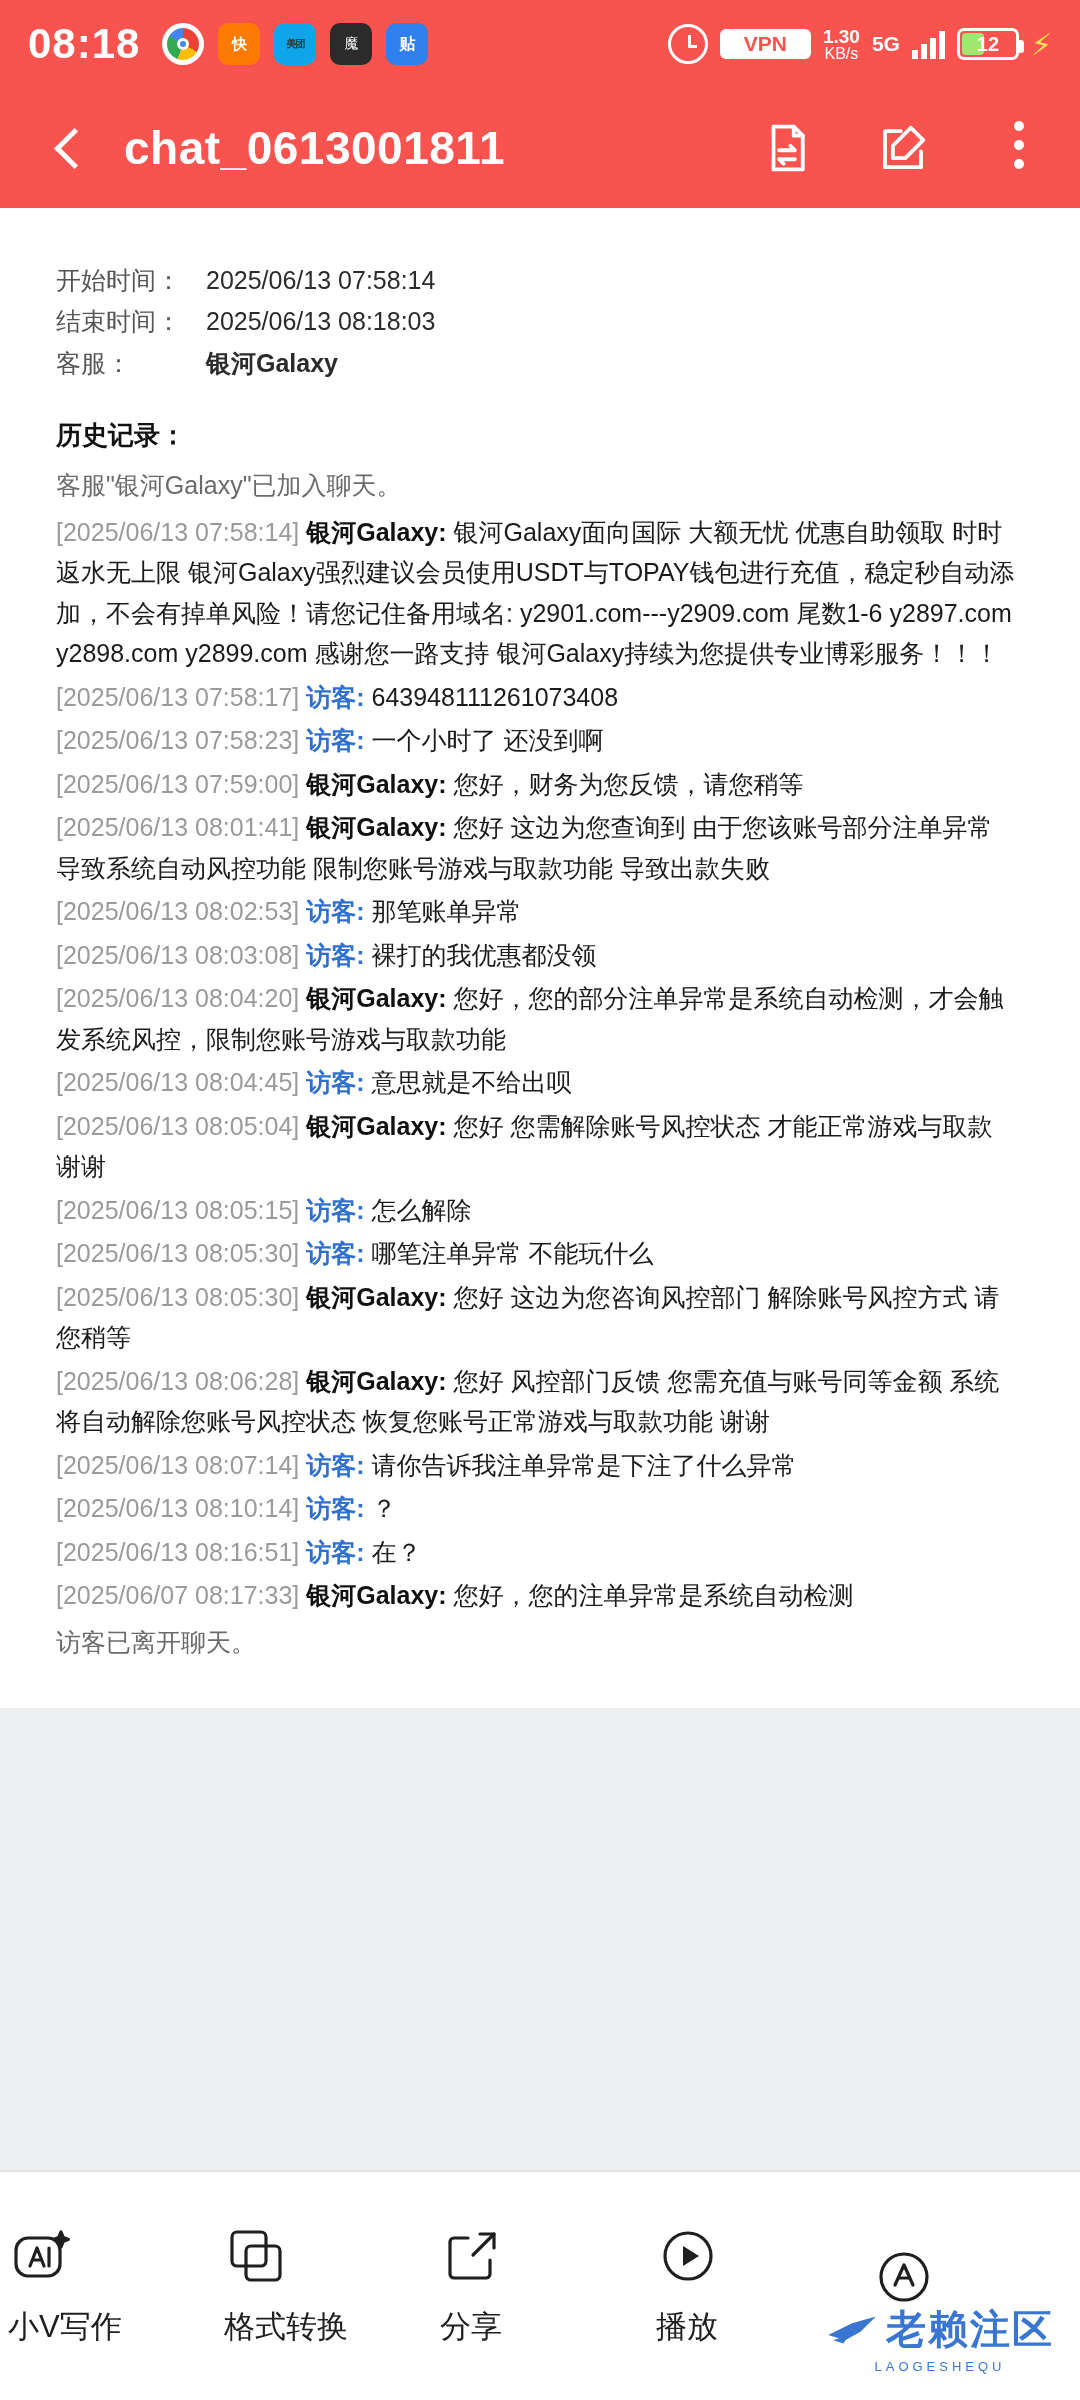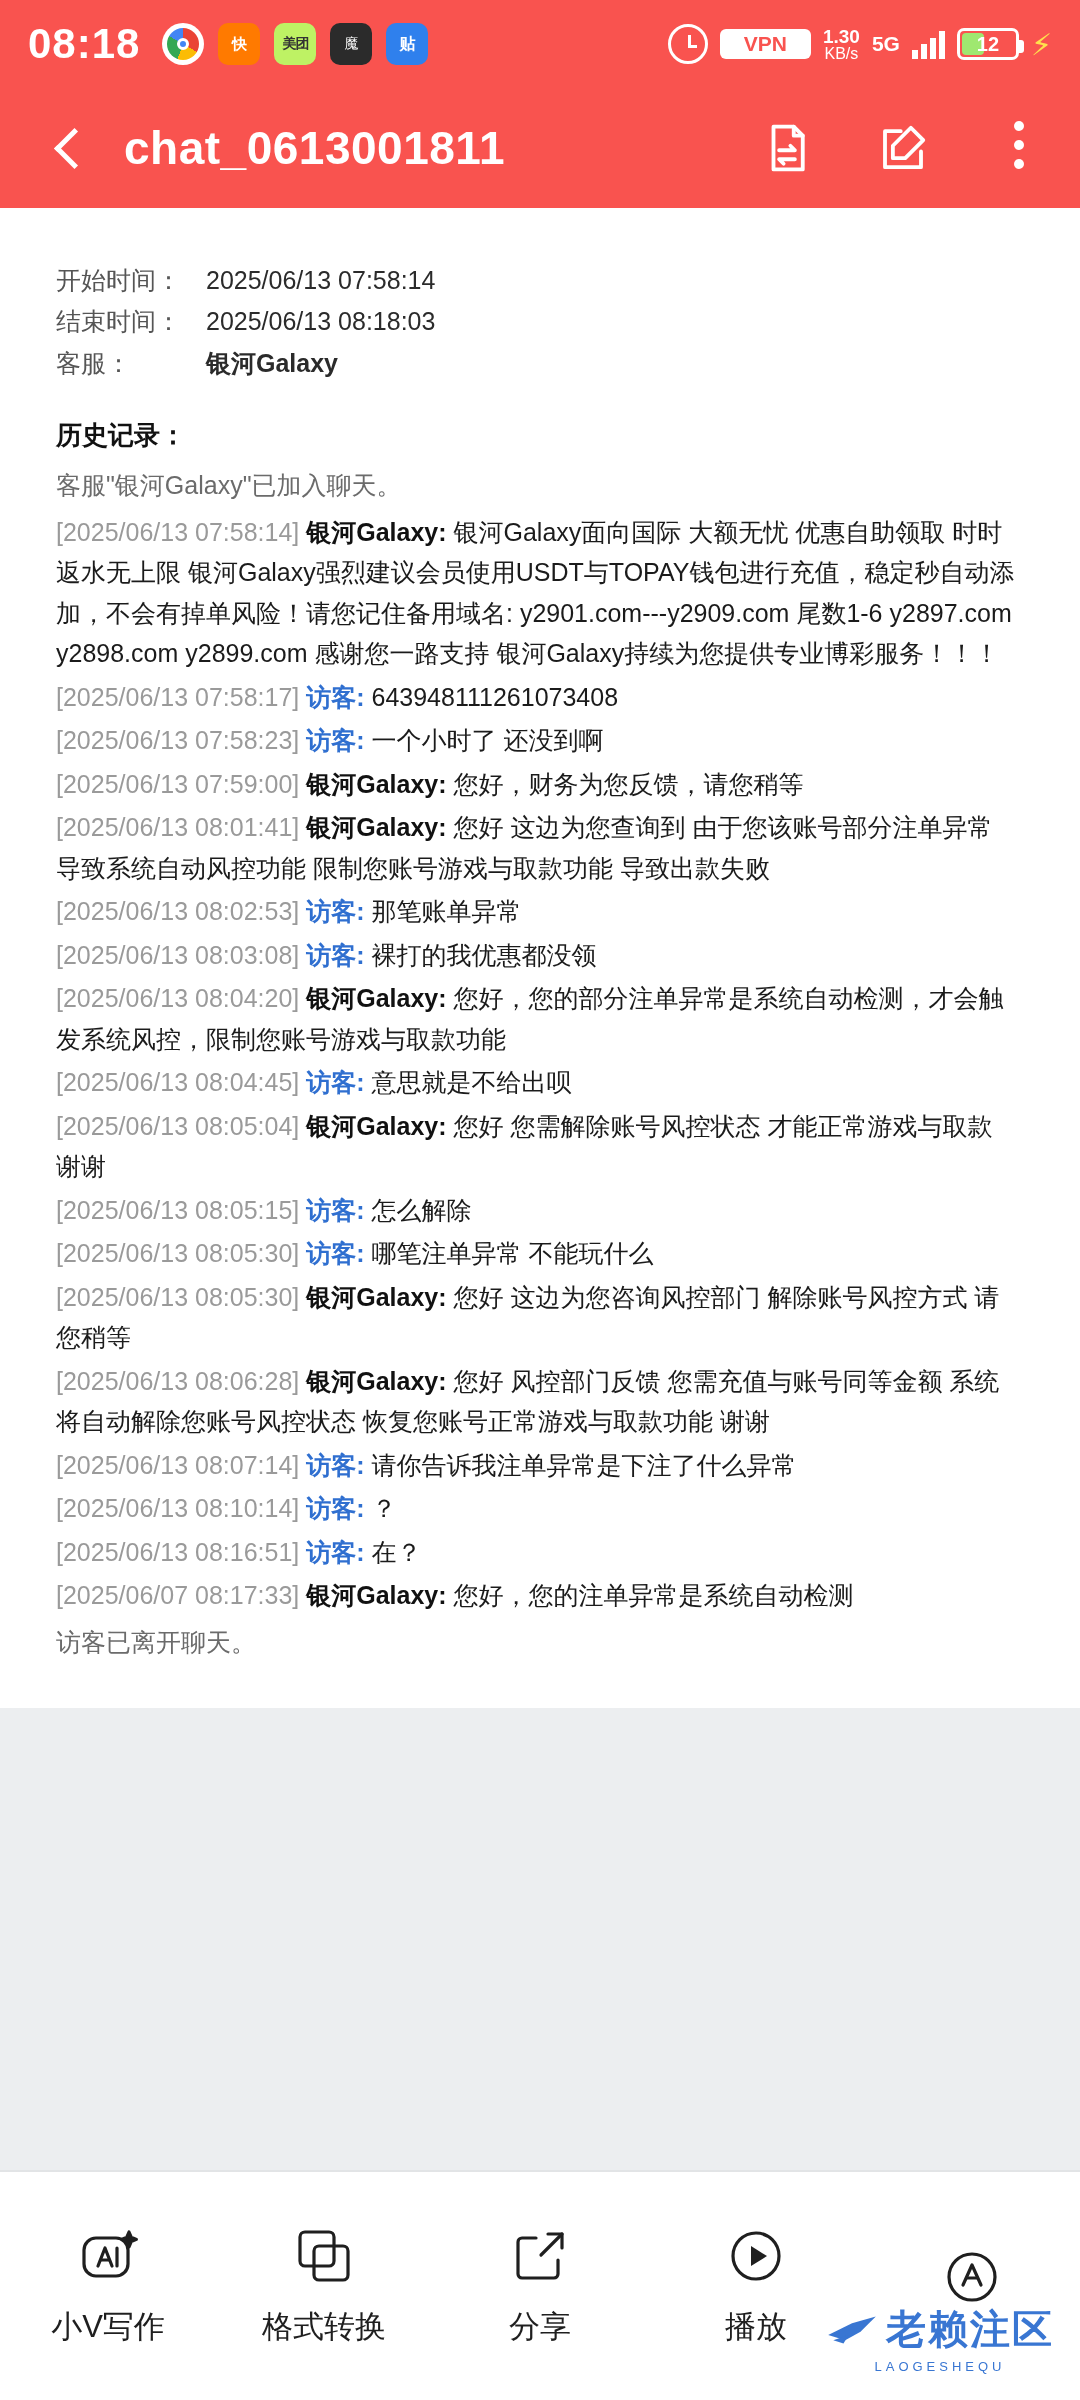--- a/index.html
+++ b/index.html
@@ -24,21 +24,21 @@
   .status-time { font-size: 42px; font-weight: 600; letter-spacing: 1px; text-align: right; }
   .status-left-icons { display: flex; align-items: center; gap: 14px; margin-left: 22px; }
   .status-right { margin-left: auto; display: flex; align-items: center; gap: 12px; }
 
   .app-ic { width: 42px; height: 42px; border-radius: 10px; display: flex; align-items: center; justify-content: center; font-size: 17px; color: #fff; overflow: hidden; }
   .ic-chrome { background: #fff; border-radius: 50%; position: relative; }
   .ic-chrome::before { content: ""; position: absolute; inset: 5px; border-radius: 50%;
     background: conic-gradient(#ea4335 0deg 120deg, #fbbc05 120deg 200deg, #34a853 200deg 300deg, #4285f4 300deg 360deg); }
   .ic-chrome::after { content: ""; position: absolute; inset: 15px; border-radius: 50%; background: #4285f4; border: 3px solid #fff; }
   .ic-kuaishou { background: #ff7a00; font-size: 15px; font-weight: 700; }
-  .ic-meituan { background: #bef264; color: #333; font-size: 14px; font-weight: 700; letter-spacing: -1px; }
+  .ic-meituan { background: #0ea5e9; color: #333; font-size: 10px; font-weight: 700; letter-spacing: -1px; }
   .ic-dark { background: #2b2b2b; font-size: 14px; }
   .ic-blue { background: #2f80ed; font-size: 16px; font-weight: 700; }
 
   .clock-ic { width: 40px; height: 40px; border: 3px solid #ffffff; border-radius: 50%; position: relative; }
   .clock-ic::after { content:""; position:absolute; left:50%; top:8px; width:3px; height:11px; background:#fff; }
   .clock-ic::before { content:""; position:absolute; left:50%; top:18px; width:9px; height:3px; background:#fff; }
   .vpn-badge { background:#ffffff; color:#f9534f; font-size: 21px; font-weight: 700; border-radius: 6px; padding: 3px 24px; }
   .net-speed { display:flex; flex-direction: column; align-items: center; line-height: 1.0; font-size: 19px; font-weight: 700; }
   .net-speed span:last-child { font-size: 16px; font-weight: 400; }
   .fiveg { font-size: 21px; font-weight: 700; }
@@ -93,21 +93,21 @@
   .leave { margin-top: 10px; font-size: 25px; color: #6b6b6b; }
 
   
   .gray-gap { background: #eceef0; flex: 1 1 auto; }
 
   
   .bottombar {
     height: 230px; background: #ffffff; border-top: 2px solid #e2e4e6;
     display: flex; align-items: center; justify-content: space-around; flex: none; position: relative;
   }
-  .bb-item { display:flex; flex-direction: column; align-items: center; gap: 18px; width: 200px; }
+  .bb-item { display:flex; flex-direction: column; gap: 18px; width: 200px; }
   .bb-ic { width: 64px; height: 64px; position: relative; display:flex; align-items:center; justify-content:center; }
   .bb-ic svg { width: 100%; height: 100%; }
   .bb-label { font-size: 31px; color: #1f1f1f; }
   .watermark { position: absolute; right: 26px; bottom: 26px; display: flex; flex-direction: column; align-items: center; opacity: .95; }
   .wm-main { display: flex; align-items: center; gap: 8px; }
   .wm-text { font-size: 40px; font-weight: 800; color: #2f6fd0; letter-spacing: 2px; }
   .wm-sub { font-size: 13px; color: #2f6fd0; letter-spacing: 4px; margin-top: 2px; }
   .wm-plane { width: 52px; height: 34px; }
 </style>
 </head>

